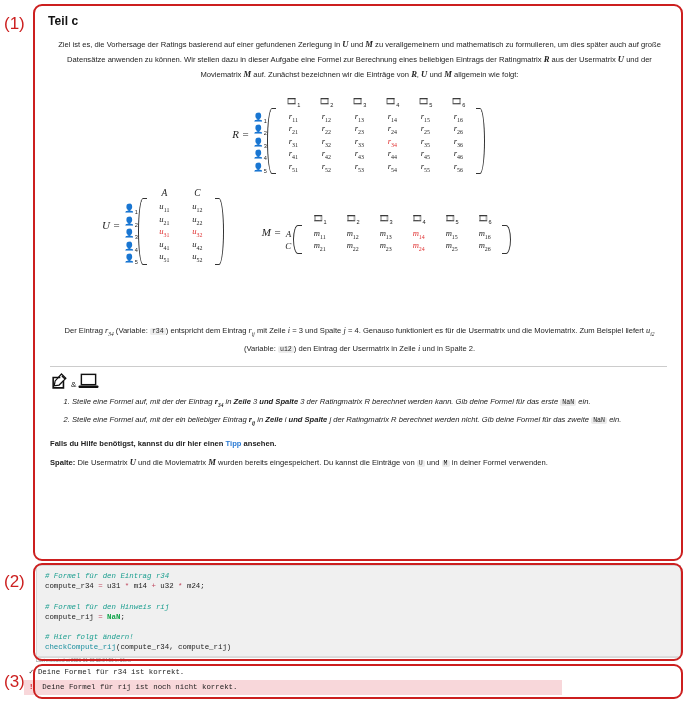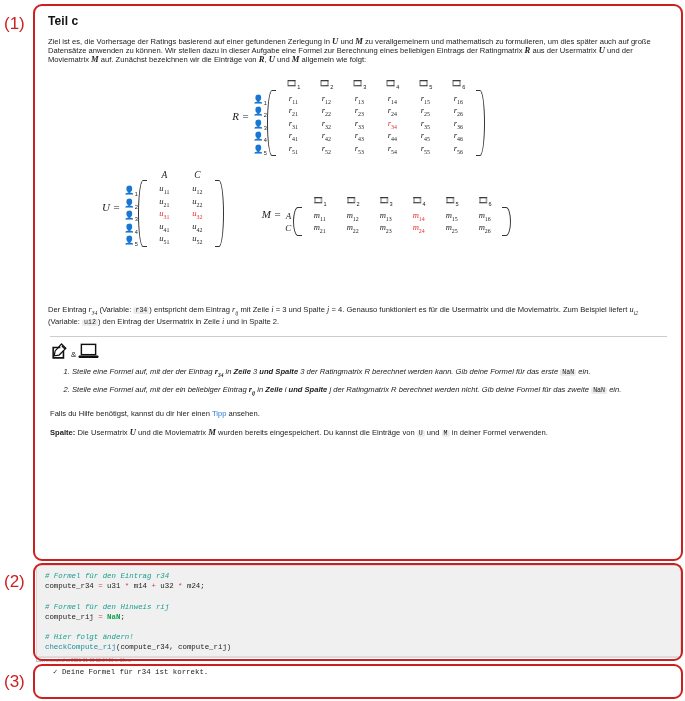--- a/index.html
+++ b/index.html
@@ -38,24 +38,24 @@
   }
   .teil-title {
     font-size: 12px;
     font-weight: bold;
     color: #111;
     margin: 2px 0 9px 2px;
     letter-spacing: .1px;
   }
   .para {
     font-size: 7.6px;
-    line-height: 9px;
+    line-height: 15px;
     color: #232323;
     margin: 0 0 2px 2px;
-    text-align: left;
+    text-align: center;
   }
   .mv { font-family: "Liberation Serif", serif; font-style: italic; font-weight: bold; font-size: 8.6px; }
   .mvn { font-family: "Liberation Serif", serif; font-style: italic; font-size: 8.3px; }
 
   
   .mat-zone { position: relative; width: 100%; }
   .mat-row { display: flex; align-items: flex-start; justify-content: center; }
   .eqlabel {
     font-family: "Liberation Serif", serif;
     font-style: italic; font-size: 11px;
@@ -126,21 +126,21 @@
   }
   ol.tasks li { margin-bottom: 1px; font-style: italic; }
   ol.tasks li b { font-style: italic; }
   .note-line { font-size: 7.6px; font-style: italic; margin: 0 0 0 26px; line-height: 13px; }
   code.inline {
     font-family: "Liberation Mono", monospace;
     font-size: 6.6px; font-style: normal;
     background: #ededed; color: #222;
     padding: 0 2px; border-radius: 2px;
   }
-  .help-line { font-size: 7.6px; font-weight: normal; margin: 9px 0 0 4px; }
+  .help-line { font-size: 7.6px; font-weight: bold; margin: 9px 0 0 4px; }
   .help-line a { color: #2b7bd4; text-decoration: none; }
   .hint-line { font-size: 7.6px; margin: 9px 0 0 4px; }
   .hint-line b { font-weight: bold; }
 
   
   .codecell {
     position: absolute;
     left: 36px; top: 565px;
     width: 645px; height: 93px;
     background: #f0f0f0;
@@ -163,21 +163,21 @@
     font-family: "Liberation Sans", sans-serif;
     font-size: 4.6px; color: #8a8a8a;
     border-top: 1px solid #ddd;
     padding-top: 1px;
     overflow: hidden; white-space: nowrap;
   }
 
   
   .output {
     position: absolute;
-    left: 48px; top: 665px;
+    left: 24px; top: 665px;
     width: 538px; height: 33px;
   }
   .out-line {
     font-family: "Liberation Mono", monospace;
     font-size: 7.4px;
     line-height: 15px;
     padding-left: 5px;
     white-space: pre;
   }
   .out-ok { background: #ffffff; color: #1c1c1c; }
@@ -412,19 +412,20 @@
 <span class="cmt"># Formel für den Hinweis rij</span>
 <span class="plain">compute_rij <span class="op">=</span> <span class="const">NaN</span>;</span>
 
 <span class="cmt"># Hier folgt ändern!</span>
 <span class="fn">checkCompute_rij<span class="plain">(compute_r34, compute_rij)</span></span></div>
 
   <div class="execline">Last executed at 2021-01-03 12:34:56 in 16ms</div>
 
   <div class="output">
     <div class="out-line out-ok"><span class="mk-ok">✓</span> <span>Deine Formel für r34 ist korrekt.</span></div>
+    <div class="out-line out-err"><span class="mk-err">!</span>  <span>Deine Formel für rij ist noch nicht korrekt.</span></div>
   </div>
 
   <div class="anno-box" style="left:33px; top:4px; width:650px; height:557px;"></div>
   <div class="anno-box" style="left:33px; top:563px; width:650px; height:98px;"></div>
   <div class="anno-box" style="left:33px; top:664px; width:650px; height:35px;"></div>
 
 </div>
 
 </body></html>

